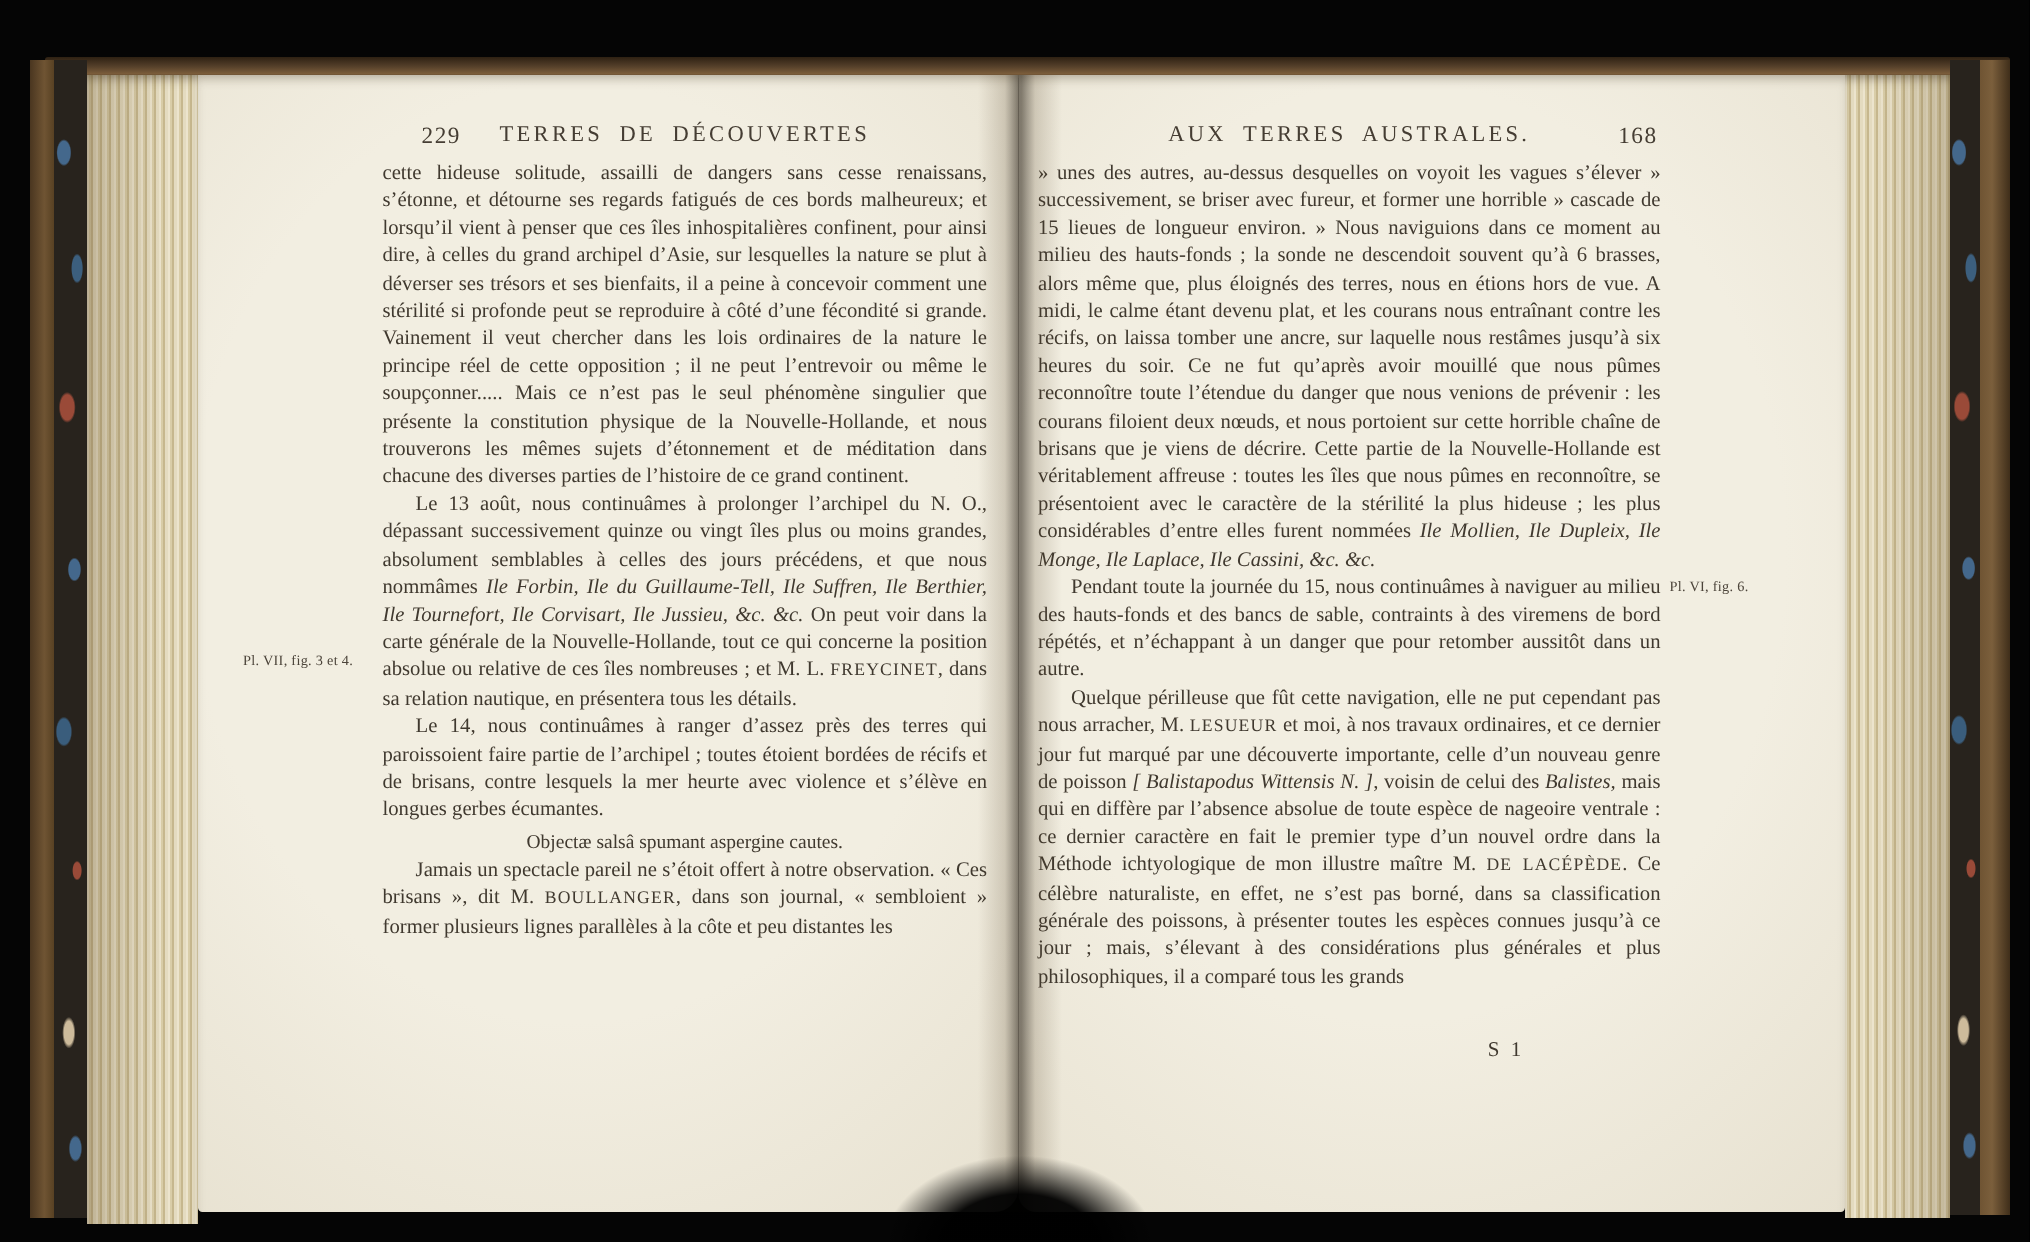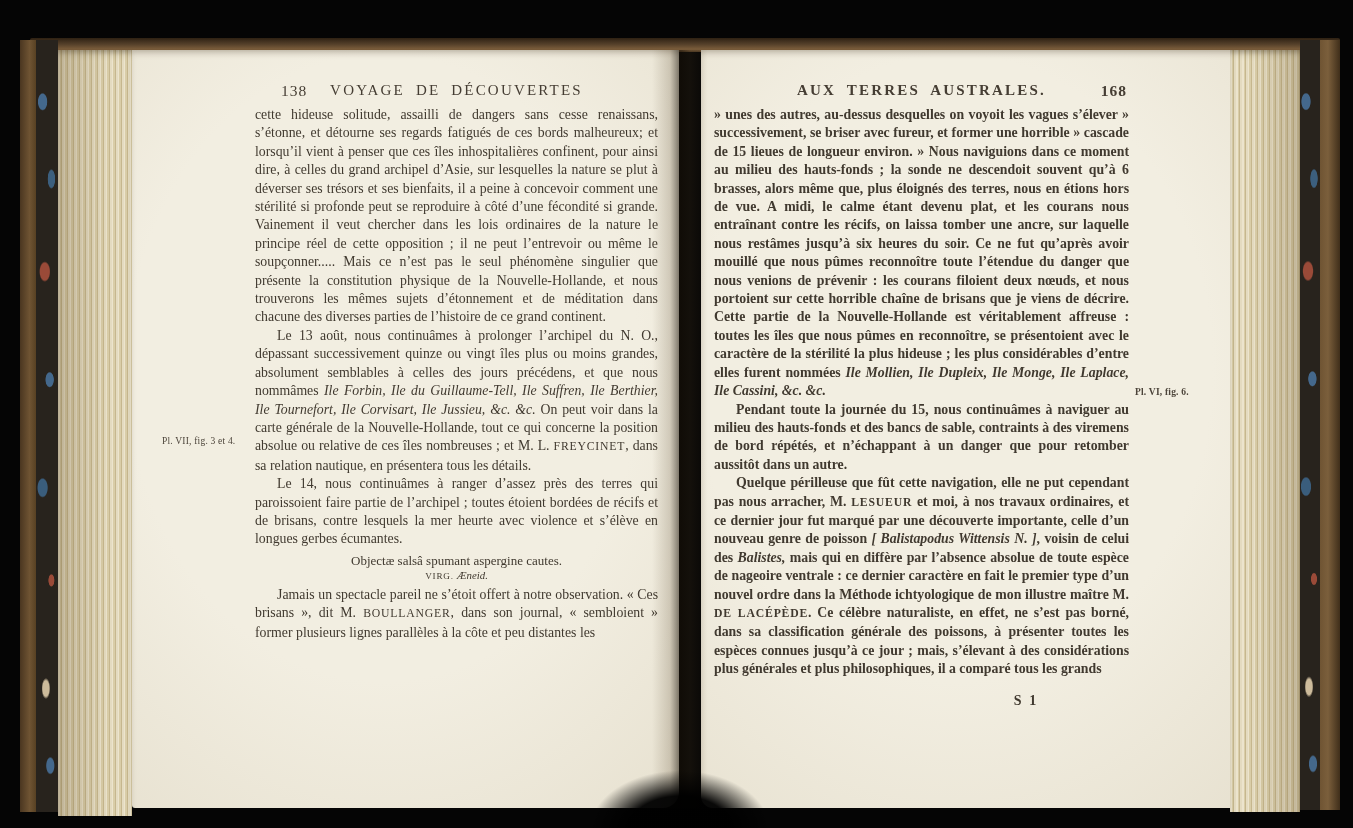--- a/index.html
+++ b/index.html
@@ -54,21 +54,21 @@
     background:linear-gradient(90deg, rgba(110,90,55,.30), rgba(255,255,255,0) 70%);}
   .fore-edge.right{position:absolute; left:1230px; top:50px; width:70px; height:762px;}
   .fore-edge.right::after{content:""; position:absolute; inset:0;
     background:linear-gradient(270deg, rgba(110,90,55,.28), rgba(255,255,255,0) 70%);}
   .page{
     position:absolute; top:50px; height:758px;
     background:radial-gradient(85% 75% at 46% 42%, #f2eee1 55%, #e7e1d0 100%);
     box-shadow:inset 0 5px 7px -3px rgba(60,45,25,.35);
   }
   .page.left{left:132px; width:547px; border-radius:0 0 16px 3px;}
-  .page.right{left:701px; width:551px; border-radius:0 0 3px 12px;font-weight:bold;}
+  .page.right{left:679px; width:551px; border-radius:0 0 3px 12px;}
   .gutter{
     position:absolute; left:652px; top:50px; width:56px; height:758px; pointer-events:none;
     background:linear-gradient(90deg, rgba(0,0,0,0) 0%, rgba(80,62,35,.20) 32%,
       rgba(28,20,9,.50) 48%, rgba(28,20,9,.50) 52%, rgba(80,62,35,.20) 68%, rgba(0,0,0,0) 100%);
   }
   .fold-shadow{
     position:absolute; left:565px; top:742px; width:230px; height:90px; pointer-events:none;
     background:radial-gradient(55% 95% at 50% 100%, rgba(0,0,0,.96) 42%, rgba(0,0,0,0) 72%);
   }
   
@@ -107,30 +107,29 @@
   <div class="board-left">
     <div class="navy"></div>
     <div class="leather"></div>
     <div class="marble"></div>
   </div>
 
   <div class="fore-edge left"></div>
 
   <div class="page left">
     <div class="running-head">
-      <span class="num">138</span>
-      <span>VOYAGE DE DÉCOUVERTES</span>
+      <span class="num">229</span>
+      <span>TERRES DE DÉCOUVERTES</span>
     </div>
     <div class="body-text">
       <p><span>cette hideuse solitude, assailli de dangers sans cesse renaissans, s’étonne, et détourne ses regards fatigués de ces bords malheureux; et lorsqu’il vient à penser que ces îles inhospitalières confinent, pour ainsi dire, à celles du grand archipel d’Asie, sur lesquelles la nature se plut à déverser ses trésors et ses bienfaits, il a peine à concevoir comment une stérilité si profonde peut se reproduire à côté d’une fécondité si grande. Vainement il veut chercher dans les lois ordinaires de la nature le principe réel de cette opposition ; il ne peut l’entrevoir ou même le soupçonner..... Mais ce n’est pas le seul phénomène singulier que présente la constitution physique de la Nouvelle-Hollande, et nous trouverons les mêmes sujets d’étonnement et de méditation dans chacune des diverses parties de l’histoire de ce grand continent.</span></p>
       <p class="ind"><span>Le 13 août, nous continuâmes à prolonger l’archipel du N. O., dépassant successivement quinze ou vingt îles plus ou moins grandes, absolument semblables à celles des jours précédens, et que nous nommâmes </span><span class="r-i">Ile Forbin, Ile du Guillaume-Tell, Ile Suffren, Ile Berthier, Ile Tournefort, Ile Corvisart, Ile Jussieu, &amp;c. &amp;c.</span><span> On peut voir dans la carte générale de la Nouvelle-Hollande, tout ce qui concerne la position absolue ou relative de ces îles nombreuses ; et M. L. </span><span class="r-sc">Freycinet</span><span>, dans sa relation nautique, en présentera tous les détails.</span></p>
       <p class="ind"><span>Le 14, nous continuâmes à ranger d’assez près des terres qui paroissoient faire partie de l’archipel ; toutes étoient bordées de récifs et de brisans, contre lesquels la mer heurte avec violence et s’élève en longues gerbes écumantes.</span></p>
       <div class="quote">
         <span class="q-line">Objectæ salsâ spumant aspergine cautes.</span>
-        <span class="q-attr"><span class="r-sc">Virg. </span><span class="r-i">Æneid.</span></span>
       </div>
       <p class="ind"><span>Jamais un spectacle pareil ne s’étoit offert à notre observation. « Ces brisans », dit M. </span><span class="r-sc">Boullanger</span><span>, dans son journal, « sembloient » former plusieurs lignes parallèles à la côte et peu distantes les</span></p>
     </div>
     <div class="margin-note">Pl. VII, fig. 3 et 4.</div>
   </div>
 
   <div class="page right">
     <div class="running-head">
       <span>AUX TERRES AUSTRALES.</span>
       <span class="num">168</span>

